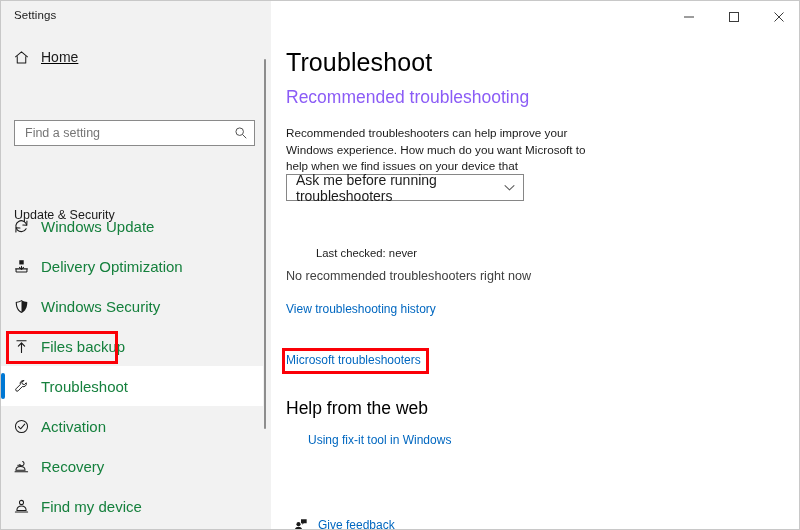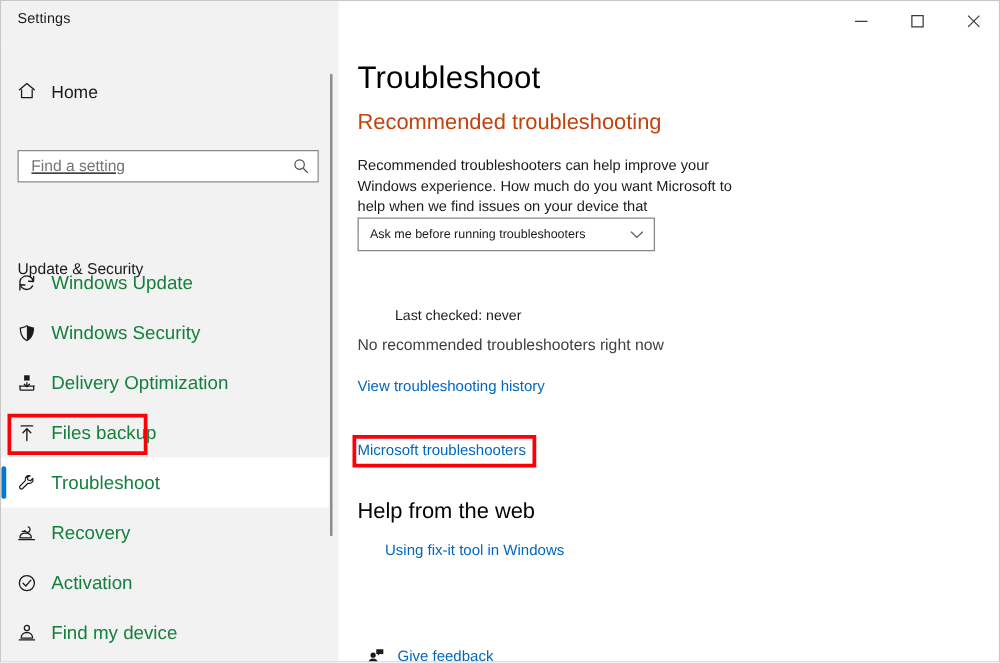--- a/index.html
+++ b/index.html
@@ -86,21 +86,22 @@
     height: 370px;
     background: #8d8d8d;
     border-radius: 1px;
   }
   .home-row {
     position: absolute;
     left: 0; top: 16px;
     width: 262px;
     height: 32px;
     display: flex;
-    align-items: flex-end;
+    align-items: flex-start;
+    text-decoration: underline;
   }
   .home-icon {
     width: 40px;
     display: flex;
     justify-content: center;
     align-items: center;
     color: #1b1b1b;
   }
   .home-label {
     font-size: 14px;
@@ -110,21 +111,20 @@
     position: absolute;
     left: 13px;
     top: 87px;
     width: 241px;
     height: 26px;
     background: #ffffff;
     border: 1px solid #8a8a8a;
     box-sizing: border-box;
     display: flex;
     align-items: center;
-    text-decoration: underline;
   }
   .searchbox .placeholder {
     flex: 1;
     padding-left: 10px;
     font-size: 12.5px;
     color: #6e6e6e;
   }
   .searchbox .search-ico {
     width: 26px;
     display: flex;
@@ -202,21 +202,21 @@
     font-weight: 300;
     color: #000000;
     letter-spacing: .1px;
   }
   .section-head {
     position: absolute;
     left: 15px;
     top: 54px;
     font-size: 17.5px;
     font-weight: 300;
-    color: #c2410c;
+    color: #8b5cf6;
   }
   .body-text {
     position: absolute;
     left: 15px;
     top: 92px;
     width: 300px;
     font-size: 11.7px;
     line-height: 16.5px;
     color: #1b1b1b;
   }
@@ -228,21 +228,21 @@
     height: 27px;
     border: 1px solid #868686;
     background: #ffffff;
     box-sizing: border-box;
     display: flex;
     align-items: center;
   }
   .combo .combo-value {
     flex: 1;
     padding-left: 9px;
-    font-size: 10px;
+    font-size: 14px;
     color: #1b1b1b;
   }
   .combo .combo-chevron {
     width: 28px;
     display: flex;
     align-items: center;
     justify-content: center;
     color: #5a5a5a;
   }
   .status-main {
@@ -406,83 +406,83 @@
             <path d="M3.4 16.4 L3.6 11.5 L8.2 11.8" fill="none" stroke="currentColor" stroke-width="1.3" stroke-linejoin="round" stroke-linecap="round"></path>
           </svg>
         </div>
         <div class="nav-label">Windows Update</div>
       </div>
 
       <div class="nav-item">
         <div class="accent"></div>
         <div class="nav-icon">
           <svg width="17" height="17" viewBox="0 0 20 20">
-            <path d="M10 2.4 C7.6 4.1 5.2 4.6 3.2 4.6 C3.2 11 5.4 15.4 10 17.6 C14.6 15.4 16.8 11 16.8 4.6 C14.8 4.6 12.4 4.1 10 2.4 Z" fill="currentColor"></path>
-            <path d="M10 3.6 C8.2 4.9 6.4 5.5 4.5 5.6 C4.6 10.7 6.3 14.2 10 16.2 Z" fill="#f2f2f2"></path>
-          </svg>
-        </div>
-        <div class="nav-label">Windows Security</div>
-      </div>
-
-      <div class="nav-item">
-        <div class="accent"></div>
-        <div class="nav-icon">
-          <svg width="17" height="17" viewBox="0 0 20 20">
             <rect x="7.4" y="2.6" width="5.2" height="5" fill="currentColor"></rect>
             <path d="M10 9.6 L10 12.4 M7.6 11 L10 13.4 L12.4 11" fill="none" stroke="currentColor" stroke-width="1.2" stroke-linecap="round" stroke-linejoin="round"></path>
             <path d="M2.6 12.8 H17.4 M3.6 12.8 V16.6 M16.4 12.8 V16.6 M3.6 16.6 H16.4" fill="none" stroke="currentColor" stroke-width="1.2"></path>
           </svg>
         </div>
         <div class="nav-label">Delivery Optimization</div>
       </div>
 
       <div class="nav-item">
         <div class="accent"></div>
         <div class="nav-icon">
           <svg width="17" height="17" viewBox="0 0 20 20">
+            <path d="M10 2.4 C7.6 4.1 5.2 4.6 3.2 4.6 C3.2 11 5.4 15.4 10 17.6 C14.6 15.4 16.8 11 16.8 4.6 C14.8 4.6 12.4 4.1 10 2.4 Z" fill="currentColor"></path>
+            <path d="M10 3.6 C8.2 4.9 6.4 5.5 4.5 5.6 C4.6 10.7 6.3 14.2 10 16.2 Z" fill="#f2f2f2"></path>
+          </svg>
+        </div>
+        <div class="nav-label">Windows Security</div>
+      </div>
+
+      <div class="nav-item">
+        <div class="accent"></div>
+        <div class="nav-icon">
+          <svg width="17" height="17" viewBox="0 0 20 20">
             <line x1="4.6" y1="3.2" x2="15.4" y2="3.2" stroke="currentColor" stroke-width="1.3" stroke-linecap="round"></line>
             <line x1="10" y1="6" x2="10" y2="17" stroke="currentColor" stroke-width="1.3" stroke-linecap="round"></line>
             <path d="M6.3 9.6 L10 5.9 L13.7 9.6" fill="none" stroke="currentColor" stroke-width="1.3" stroke-linejoin="round" stroke-linecap="round"></path>
           </svg>
         </div>
         <div class="nav-label">Files backup</div>
       </div>
 
       <div class="nav-item selected">
         <div class="accent"></div>
         <div class="nav-icon">
           <svg width="17" height="17" viewBox="0 0 20 20">
             <path d="M13.1 3.1 A3.6 3.6 0 0 0 8.6 7.7 L3.6 12.7 A1.7 1.7 0 0 0 6 15.1 L11 10.1 A3.6 3.6 0 0 0 15.6 5.6 L13.4 7.8 L11 7 L10.2 4.6 Z" fill="none" stroke="currentColor" stroke-width="1.15" stroke-linejoin="round"></path>
           </svg>
         </div>
         <div class="nav-label">Troubleshoot</div>
+      </div>
+
+      <div class="nav-item">
+        <div class="accent"></div>
+        <div class="nav-icon">
+          <svg width="17" height="17" viewBox="0 0 20 20">
+            <circle cx="10" cy="10" r="7.1" fill="none" stroke="currentColor" stroke-width="1.2"></circle>
+            <path d="M6.4 10.1 L9 12.7 L13.8 7.2" fill="none" stroke="currentColor" stroke-width="1.2" stroke-linecap="round" stroke-linejoin="round"></path>
+          </svg>
+        </div>
+        <div class="nav-label">Activation</div>
       </div>
 
       <div class="nav-item">
         <div class="accent"></div>
         <div class="nav-icon">
           <svg width="17" height="17" viewBox="0 0 20 20">
             <path d="M11.4 4.2 A2.6 2.6 0 1 1 8 7.6" fill="none" stroke="currentColor" stroke-width="1.2" stroke-linecap="round"></path>
             <path d="M5.6 8.4 L8.6 8.4" fill="none" stroke="currentColor" stroke-width="1.2" stroke-linecap="round"></path>
             <path d="M3.4 14.4 C3.4 11.6 5.8 10 8.8 10 C11.8 10 14.2 11.6 14.2 14.4 Z" fill="none" stroke="currentColor" stroke-width="1.2" stroke-linejoin="round"></path>
             <line x1="2.4" y1="16.2" x2="17.2" y2="16.2" stroke="currentColor" stroke-width="1.2" stroke-linecap="round"></line>
           </svg>
         </div>
         <div class="nav-label">Recovery</div>
-      </div>
-
-      <div class="nav-item">
-        <div class="accent"></div>
-        <div class="nav-icon">
-          <svg width="17" height="17" viewBox="0 0 20 20">
-            <circle cx="10" cy="10" r="7.1" fill="none" stroke="currentColor" stroke-width="1.2"></circle>
-            <path d="M6.4 10.1 L9 12.7 L13.8 7.2" fill="none" stroke="currentColor" stroke-width="1.2" stroke-linecap="round" stroke-linejoin="round"></path>
-          </svg>
-        </div>
-        <div class="nav-label">Activation</div>
       </div>
 
       <div class="nav-item">
         <div class="accent"></div>
         <div class="nav-icon">
           <svg width="17" height="17" viewBox="0 0 20 20">
             <circle cx="10" cy="5.2" r="2.4" fill="none" stroke="currentColor" stroke-width="1.2"></circle>
             <path d="M4.6 14.6 C4.6 11.4 7 9.4 10 9.4 C13 9.4 15.4 11.4 15.4 14.6 Z" fill="none" stroke="currentColor" stroke-width="1.2" stroke-linejoin="round"></path>
             <line x1="2.8" y1="16.4" x2="17.2" y2="16.4" stroke="currentColor" stroke-width="1.2" stroke-linecap="round"></line>
           </svg>

